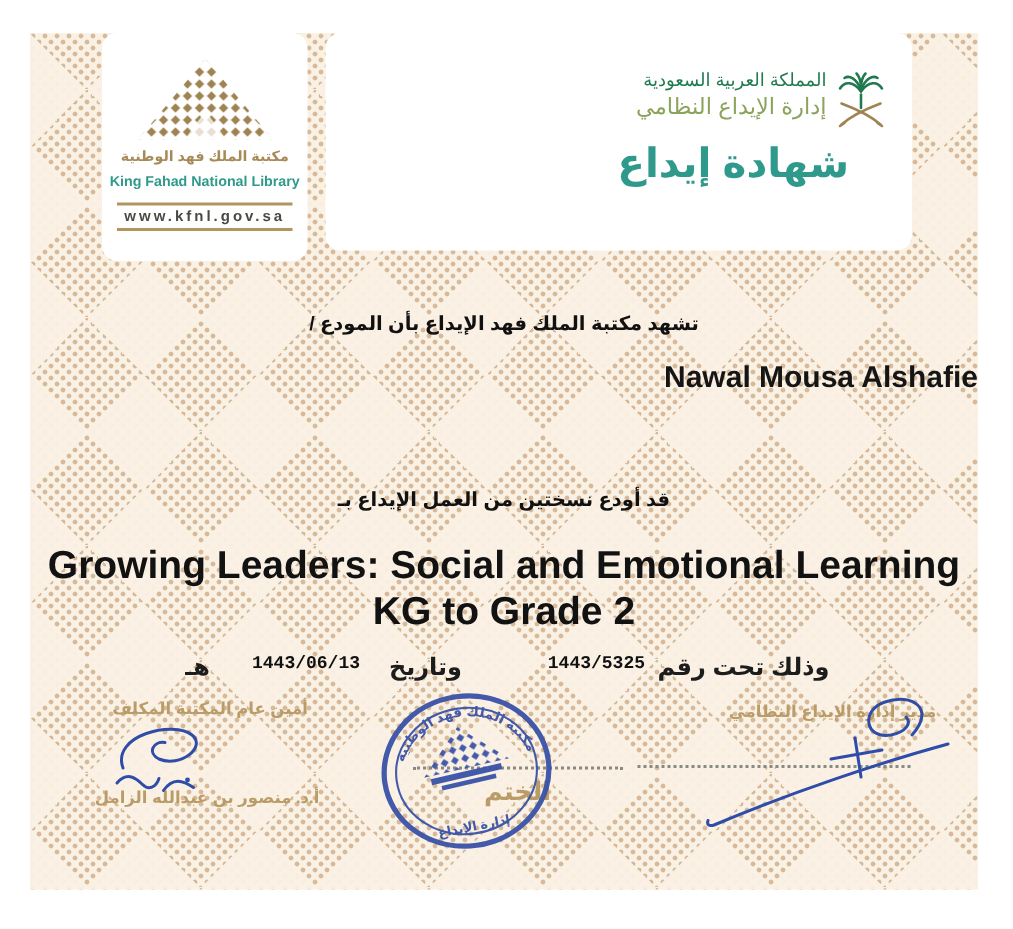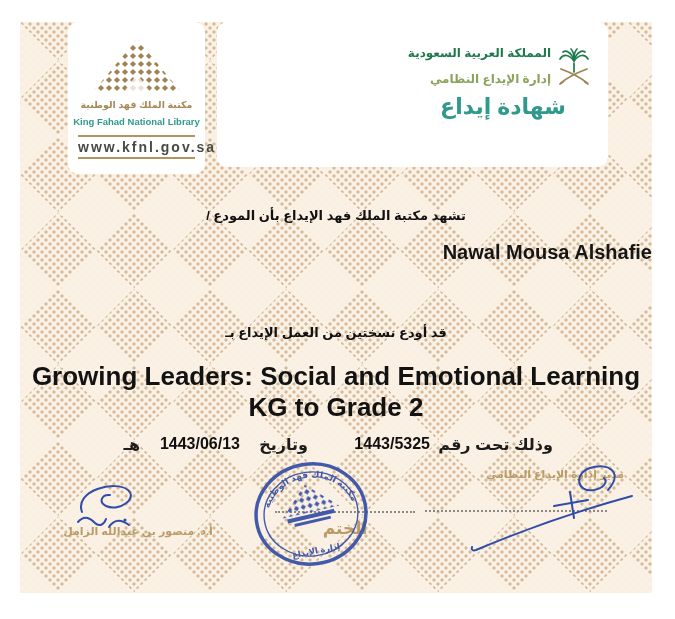--- a/index.html
+++ b/index.html
@@ -13,35 +13,35 @@
           radial-gradient(circle at 2px 2px, rgba(210,176,140,0.85) 1.3px, rgba(210,176,140,0) 1.9px),
           radial-gradient(circle at 2px 2px, rgba(210,176,140,0.85) 1.3px, rgba(210,176,140,0) 1.9px);
         background-size:76px 76px, 8px 8px, 8px 8px;
         background-position:0 0, 0 0, 4px 4px;}
   .card{position:absolute;background:#ffffff;border-radius:10px;z-index:2;}
   .card-left{left:48px;top:0px;width:137px;height:152px;text-align:center;}
   .card-right{left:197px;top:0px;width:391px;height:145px;}
   .lib-ar{color:#A88A58;font-size:9.5px;font-weight:bold;margin-top:3px;}
   .lib-en{color:#2F9A8C;font-size:9.5px;font-weight:bold;margin-top:6px;}
   .www{margin:8px 10px 0 10px;border-top:2px solid #B3945F;border-bottom:2px solid #B3945F;
-       padding:2px 0;color:#4a4a44;font-size:14px;font-weight:bold;letter-spacing:2px;}
+       padding:2px 0;color:#4a4a44;font-size:10px;font-weight:bold;letter-spacing:2px;}
   .gov-row{position:absolute;right:18px;top:24px;display:flex;align-items:flex-start;}
   .gov-lines{text-align:right;margin-right:7px;}
-  .gov-country{color:#1F7A4E;font-size:12px;font-weight:bold;}
-  .gov-dept{color:#8BA35B;font-size:12px;font-weight:bold;margin-top:12px;}
-  .cert-title{position:absolute;right:42px;top:72px;color:#2F9A8C;font-size:22px;font-weight:bold;}
+  .gov-country{color:#1F7A4E;font-size:12px;font-weight:normal;}
+  .gov-dept{color:#8BA35B;font-size:15px;font-weight:normal;margin-top:2px;}
+  .cert-title{position:absolute;right:42px;top:72px;color:#2F9A8C;font-size:27px;font-weight:bold;}
   .ar{direction:rtl;unicode-bidi:embed;}
   .line-intro{position:absolute;left:0;right:0;top:186px;text-align:center;font-size:13px;font-weight:bold;color:#111;z-index:2;}
   .name{position:absolute;left:0;right:0;top:219px;text-align:right;font-size:20px;font-weight:bold;color:#151515;z-index:2;}
   .line-stmt{position:absolute;left:0;right:0;top:303px;text-align:center;font-size:13px;font-weight:bold;color:#111;z-index:2;}
   .work{position:absolute;left:0;right:0;top:339px;text-align:center;font-size:26px;font-weight:bold;color:#121212;z-index:2;}
   .details{position:absolute;left:0;right:0;top:413px;height:22px;z-index:2;}
   .details span{position:absolute;white-space:nowrap;}
   .d-label{font-size:16px;font-weight:bold;color:#1c1c1c;}
-  .d-num{font-size:16px;font-weight:bold;color:#101010;font-family:Liberation Sans, sans-serif;}
+  .d-num{font-size:12px;font-weight:bold;color:#101010;font-family:Liberation Mono, monospace;}
   .lbl-tan{color:#BA9C68;font-size:11px;font-weight:bold;z-index:2;position:absolute;text-align:center;}
   .dotted{position:absolute;height:0;border-top:2px dotted #8a8a84;z-index:1;}
   .stamp-wrap{position:absolute;left:232px;top:438px;width:118px;height:108px;z-index:3;transform:rotate(-8deg);opacity:0.95;}
   .sig{position:absolute;z-index:4;}
   svg{display:block;}
 </style>
 </head>
 <body>
 
 <div class="page">
@@ -99,20 +99,21 @@
       <span class="d-label ar" style="right:99px">وذلك تحت رقم</span>
       <span class="d-num" style="right:222px">1443/5325</span>
       <span class="d-label ar" style="right:344px">وتاريخ</span>
       <span class="d-num" style="right:412px">1443/06/13</span>
       <span class="d-label ar" style="right:512px">هـ</span>
     </div>
 
     <div class="dotted" style="left:255px;top:489px;width:140px"></div>
     <div class="dotted" style="left:405px;top:488px;width:182px"></div>
 
+    <div class="lbl-tan ar" style="left:40px;top:444px;width:160px">أمين عام المكتبة المكلف</div>
     <svg class="sig" style="left:48px;top:456px" width="110" height="56" viewBox="0 0 110 56">
       <g fill="none" stroke="#2F4DA8" stroke-width="2" stroke-linecap="round">
         <path d="M14 34 C 6 12, 48 2, 60 12 C 70 20, 52 34, 38 28 C 30 24, 34 16, 42 17"></path>
         <path d="M10 44 c 7 -8 13 -3 17 1 c 4 4 9 2 11 -4"></path>
         <path d="M41 49 c 6 -9 13 -7 20 -2"></path>
       </g>
       <circle cx="57" cy="42" r="1.6" fill="#2F4DA8"></circle>
     </svg>
     <div class="lbl-tan ar" style="left:28px;top:503px;width:180px">أ.د. منصور بن عبدالله الزامل</div>
 

